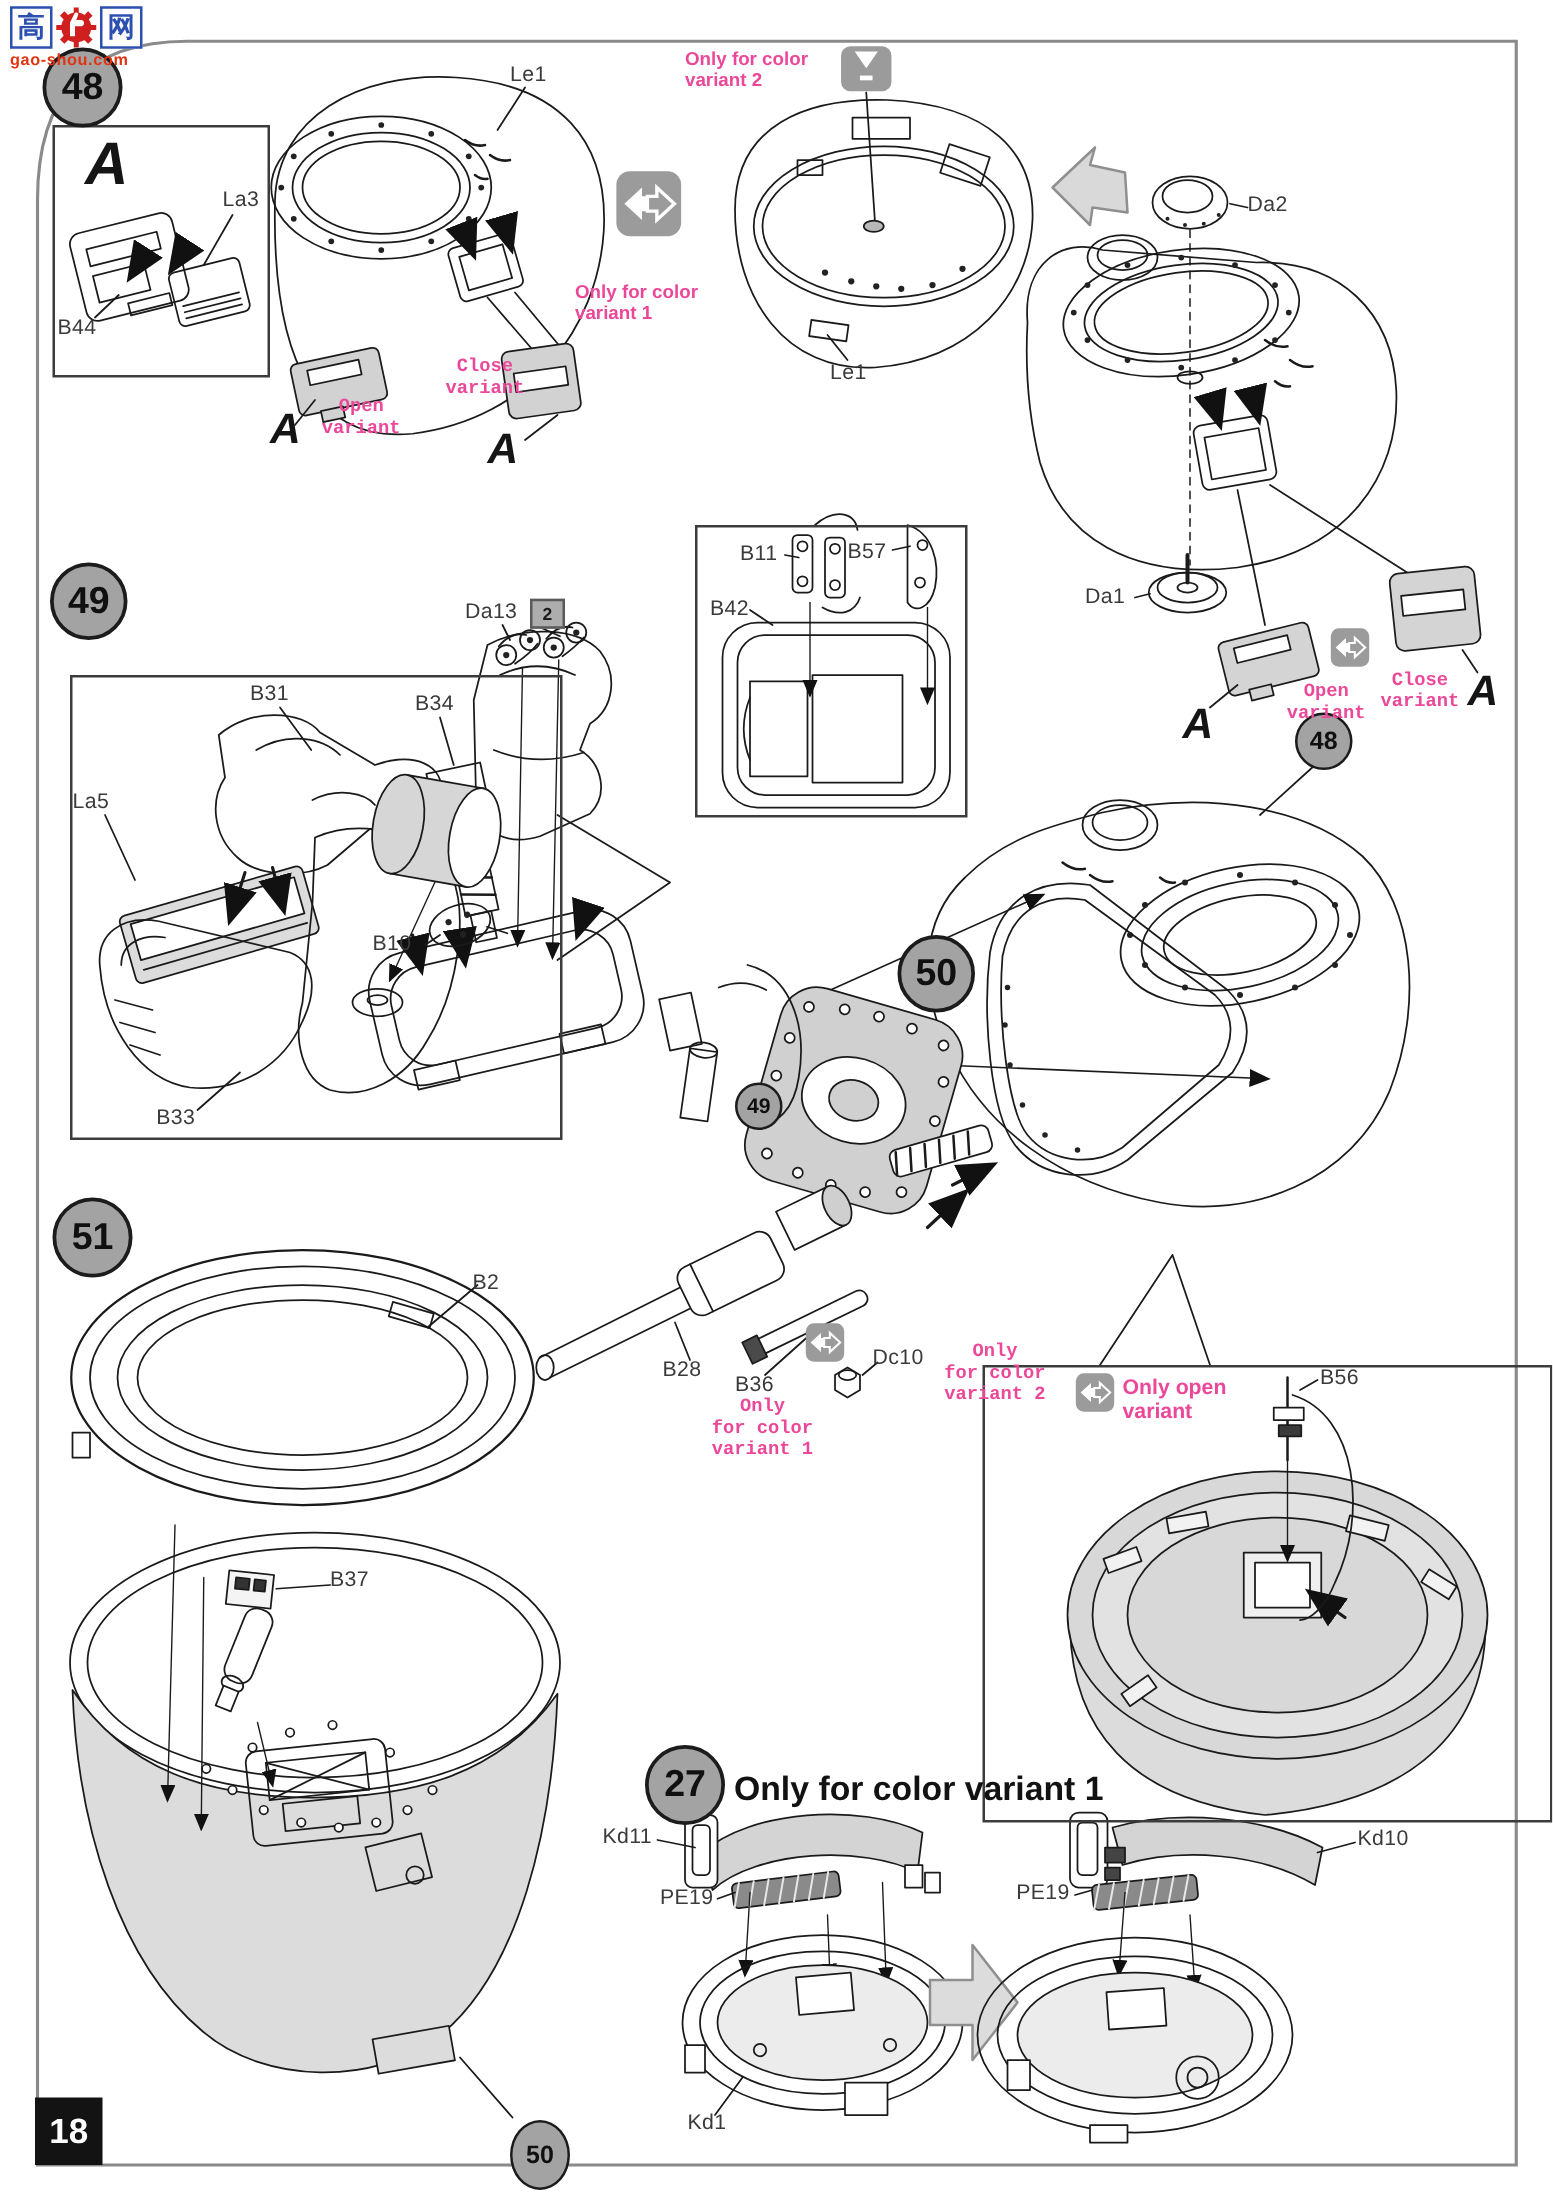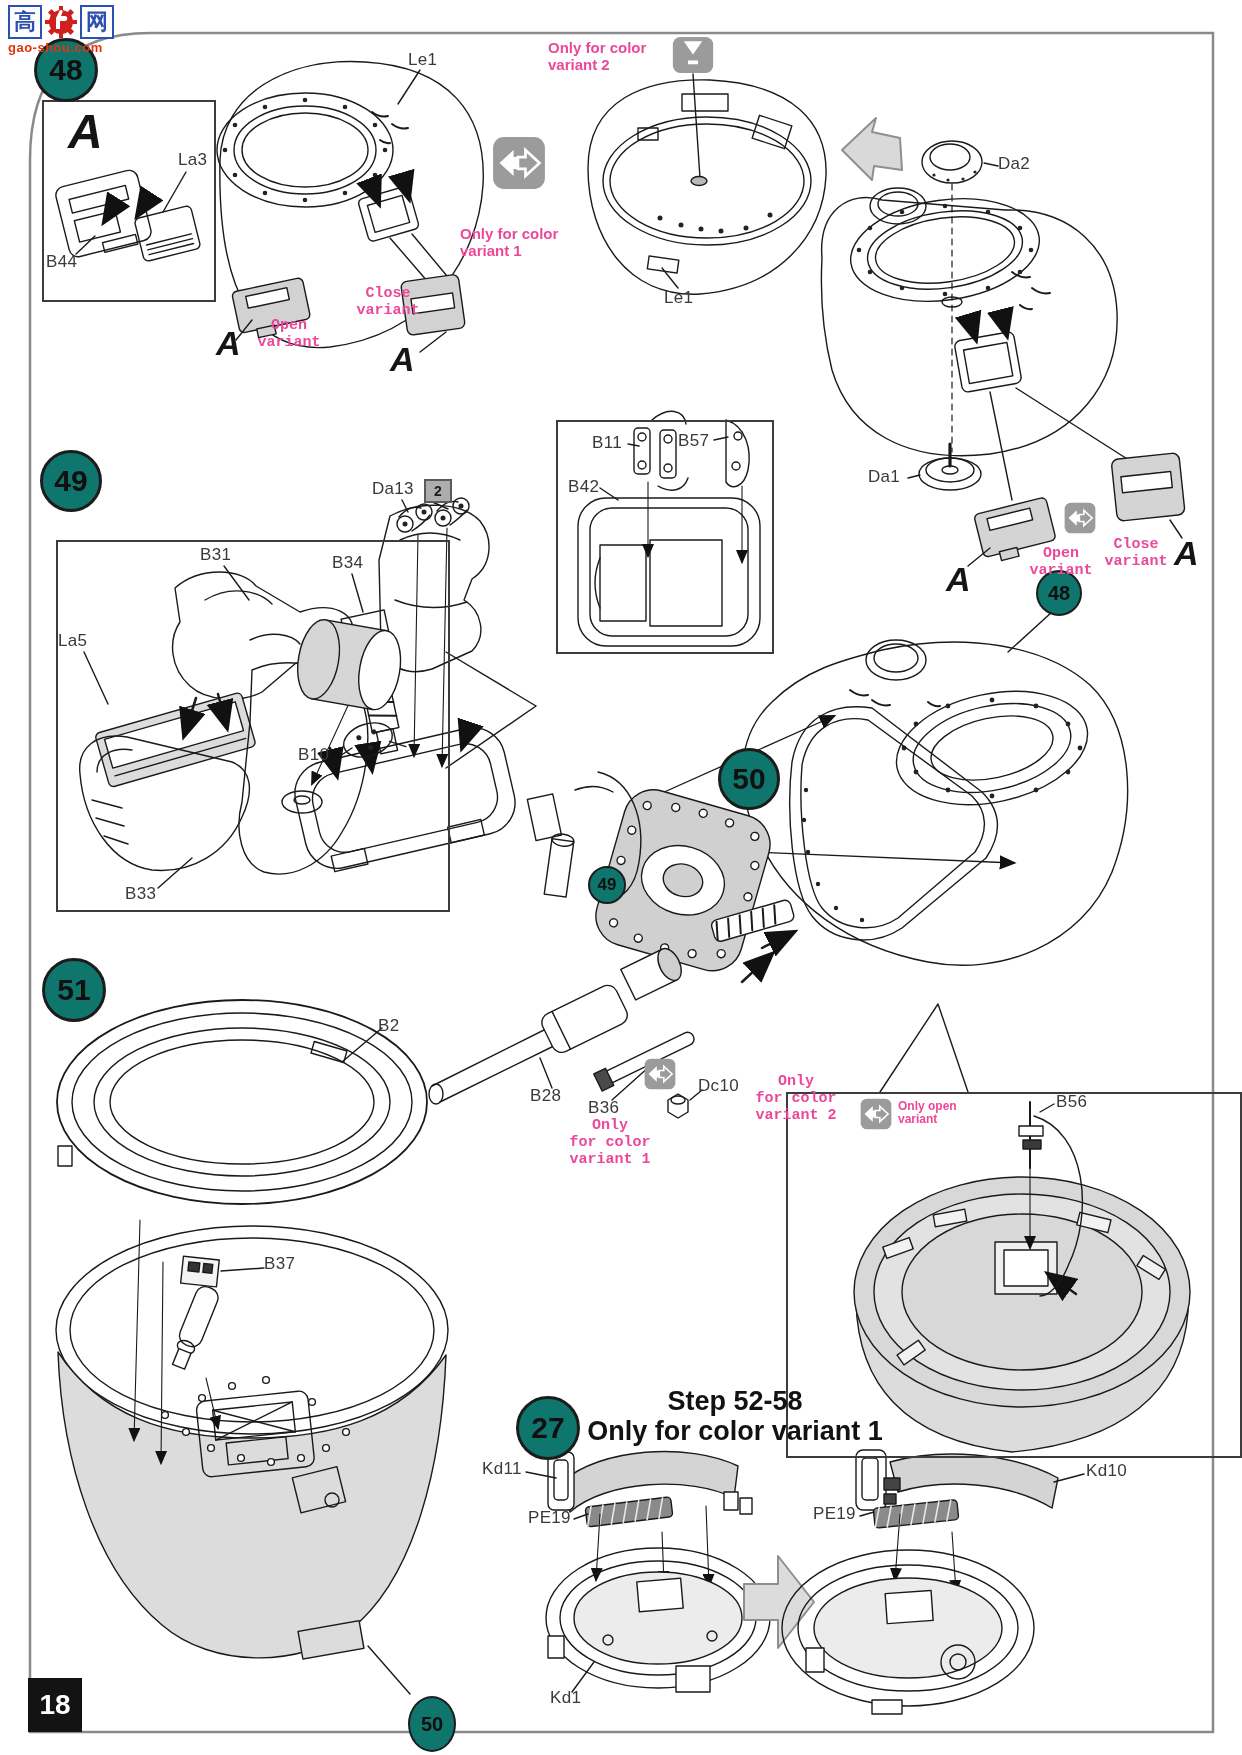--- a/index.html
+++ b/index.html
@@ -5,21 +5,21 @@
   html,body{margin:0;padding:0;background:#fff;}
   .page{position:relative;width:1242px;height:1755px;background:#fff;overflow:hidden;
         font-family:"Liberation Sans",sans-serif;}
   svg.art{position:absolute;left:0;top:0;pointer-events:none;}
   .lbl{position:absolute;font:17px "Liberation Sans",sans-serif;color:#3a3a3a;
        letter-spacing:.3px;white-space:nowrap;}
   .note{position:absolute;font:bold 15px/1.12 "Liberation Sans",sans-serif;color:#ec4899;
         white-space:pre-line;}
   .center{text-align:center;font-family:Liberation Mono, monospace;}
   .letterA{position:absolute;font:italic 900 34px "Liberation Sans",sans-serif;color:#151515;}
-  .badge{position:absolute;background:#0f766e;border:3px solid #1c1c1c;border-radius:50%;
+  .badge{position:absolute;background:#a3a3a3;border:3px solid #1c1c1c;border-radius:50%;
          display:flex;align-items:center;justify-content:center;font-weight:bold;color:#101010;}
   .box{position:absolute;border:2px solid #3c3c3c;}
   .icon{position:absolute;}
   .pagenum{position:absolute;left:28px;top:1678px;width:54px;height:54px;background:#131313;
            color:#fff;display:flex;align-items:center;justify-content:center;
            font:bold 28px "Liberation Sans",sans-serif;}
   .wm{position:absolute;left:8px;top:5px;z-index:5;}
   .wm-row{display:flex;align-items:center;gap:2px;}
   .wm-box{width:30px;height:30px;border:2px solid #2b50b0;color:#2b50b0;background:#fdfdfd;
           display:flex;align-items:center;justify-content:center;font:bold 22px "Liberation Sans",sans-serif;}
@@ -644,30 +644,29 @@
 <div class="note" style="left:460px;top:226px;">Only for color
 variant 1</div>
 <div class="note center" style="left:352px;top:286px;width:72px;">Close
 variant</div>
 <div class="note center" style="left:246px;top:318px;width:86px;">Open
 variant</div>
 <div class="note center" style="left:1018px;top:546px;width:86px;">Open
 variant</div>
 <div class="note center" style="left:1098px;top:537px;width:76px;">Close
 variant</div>
-<div class="note" style="left:898px;top:1100px;font-size:12px;">Only open
+<div class="note" style="left:898px;top:1100px;font-size:17px;">Only open
 variant</div>
 <div class="note center" style="left:564px;top:1118px;width:92px;">Only
 for color
 variant 1</div>
 <div class="note center" style="left:748px;top:1074px;width:96px;">Only
 for color
 variant 2</div>
 
-<div class="hdr1 center" style="left:560px;top:1386px;width:350px;">Step 52-58</div>
 <div class="hdr1 center" style="left:545px;top:1416px;width:380px;">Only for color variant 1</div>
 
 <div class="letterA" style="left:68px;top:104px;font-size:48px;">A</div>
 <div class="letterA" style="left:216px;top:324px;">A</div>
 <div class="letterA" style="left:390px;top:340px;">A</div>
 <div class="letterA" style="left:946px;top:560px;">A</div>
 <div class="letterA" style="left:1174px;top:534px;">A</div>
 
 <div class="wm">
   <div class="wm-row">

